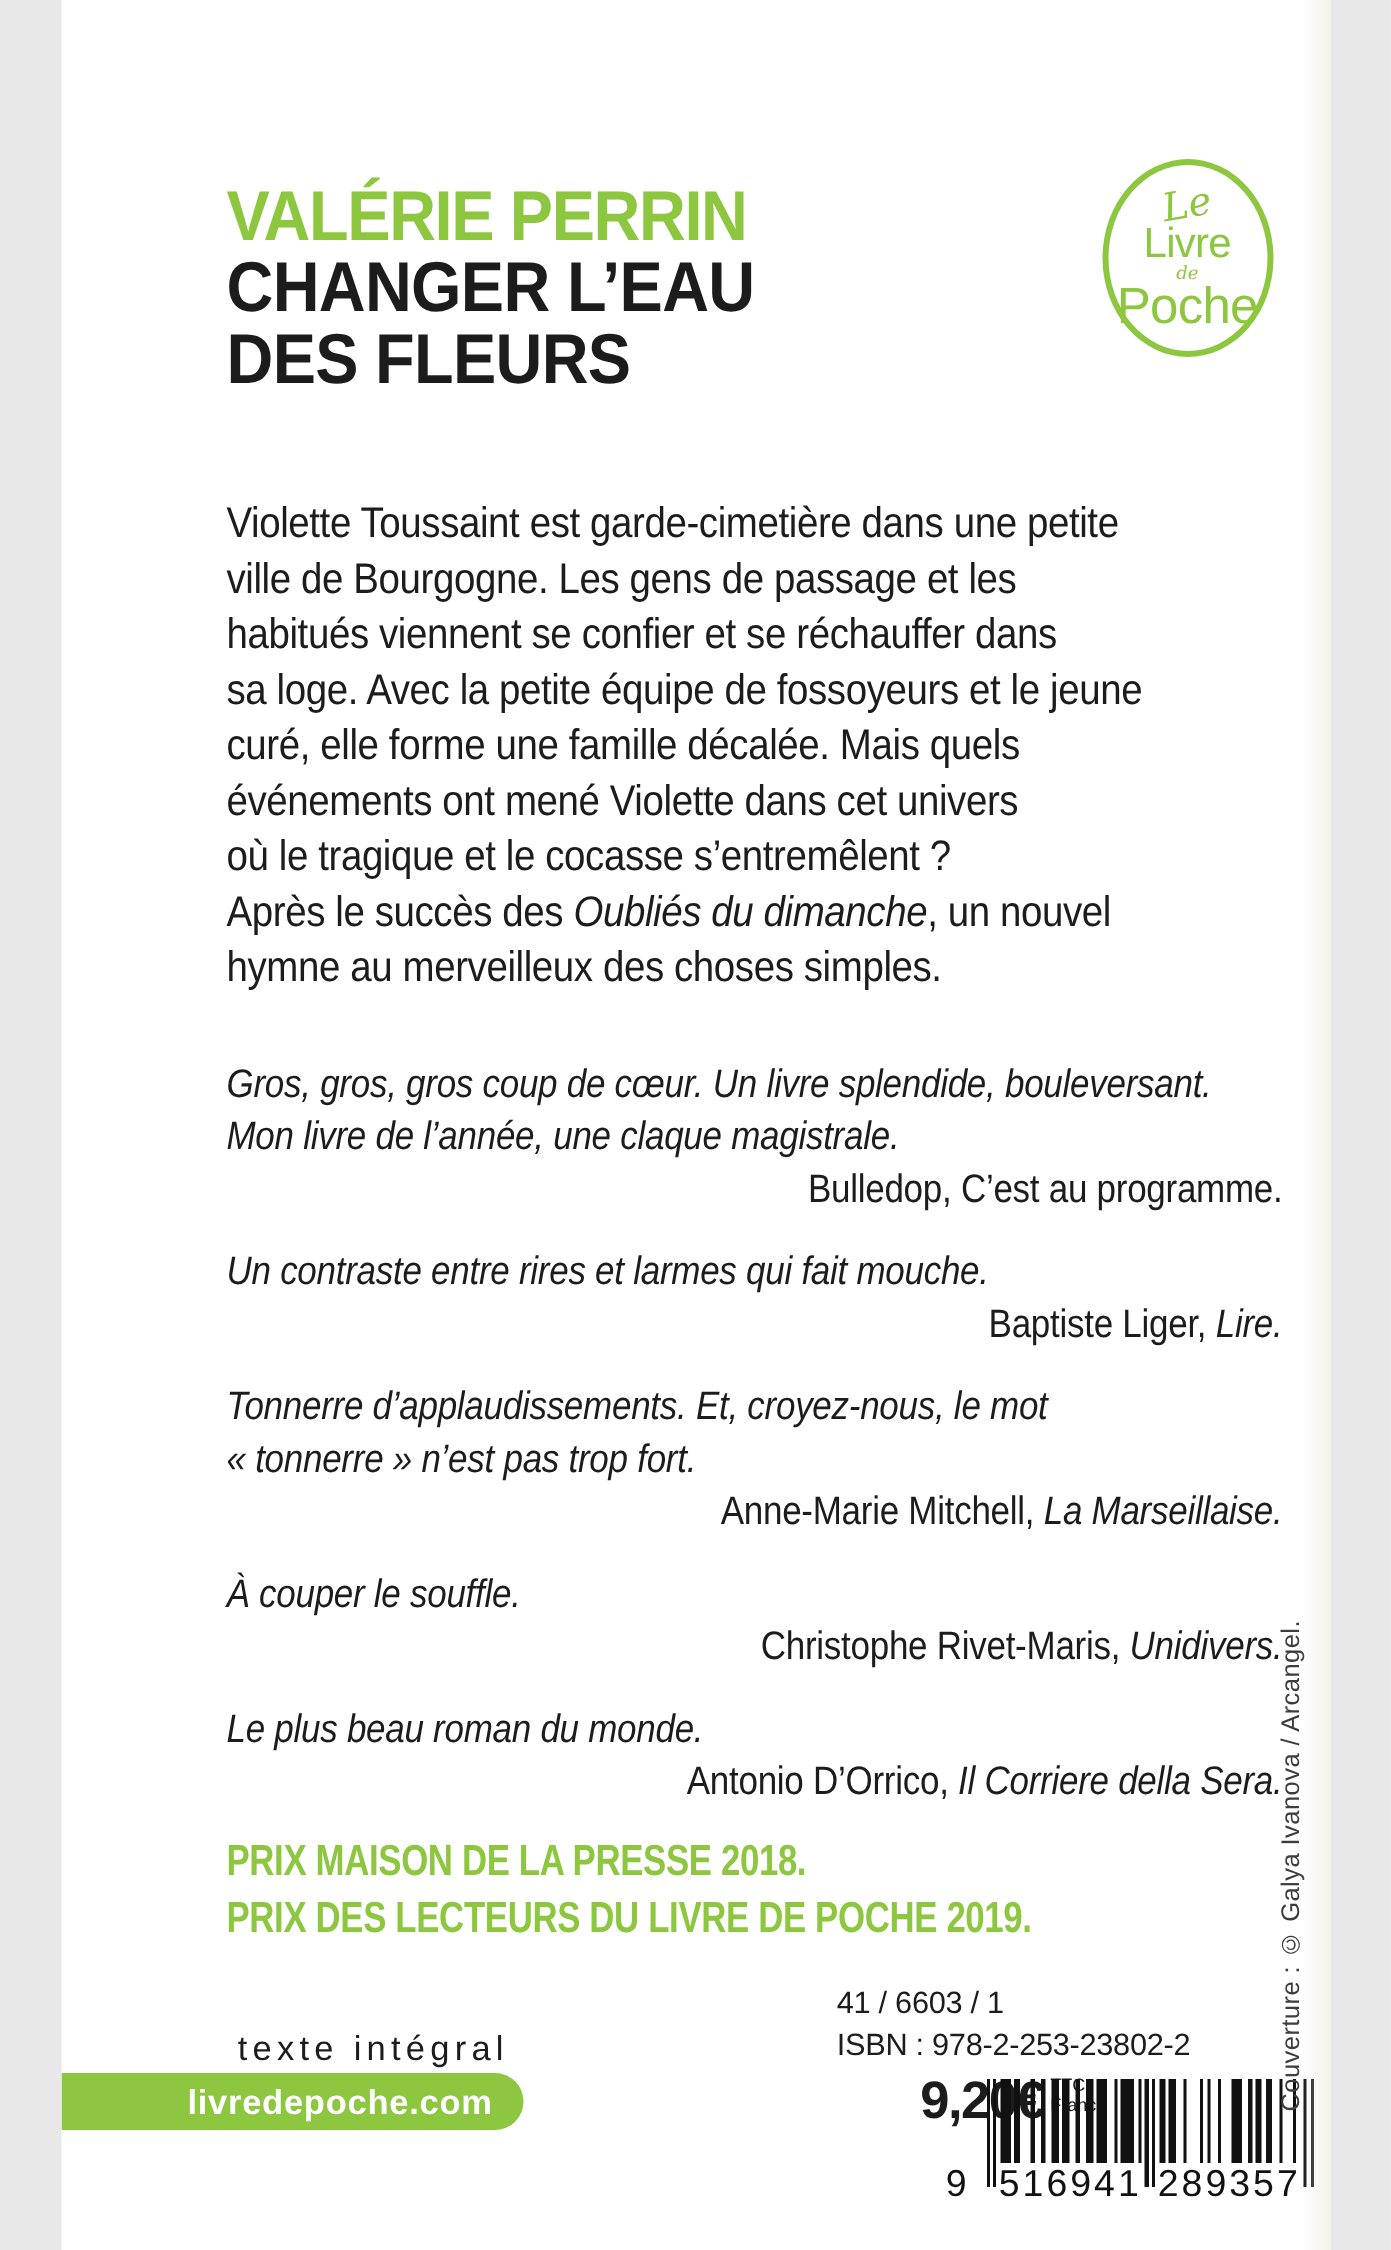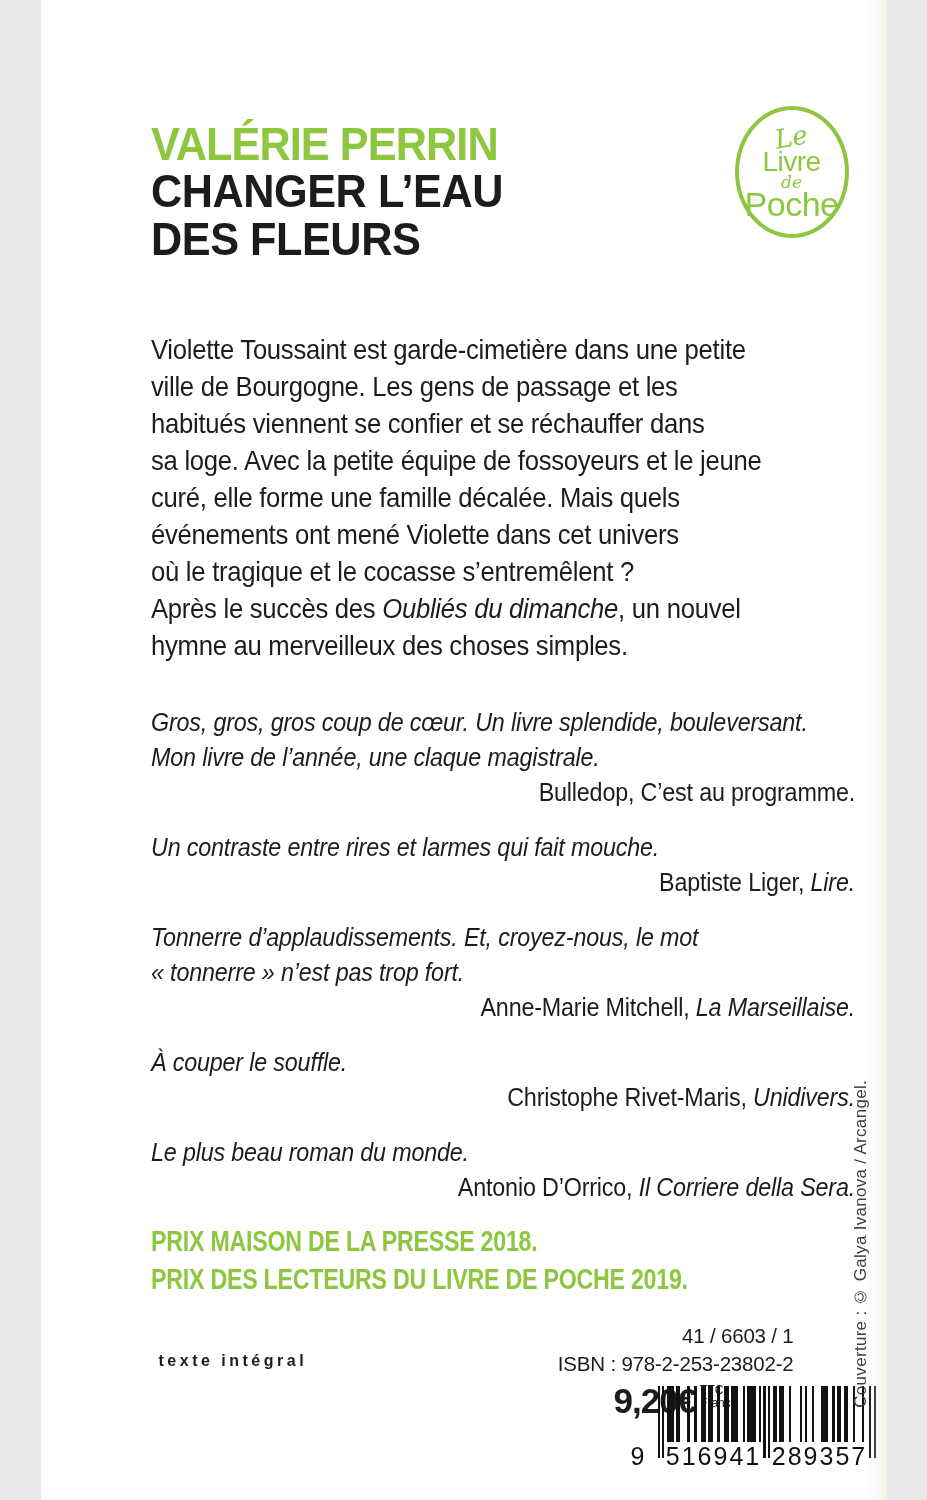--- a/index.html
+++ b/index.html
@@ -25,21 +25,21 @@
     transform:scaleX(.92);transform-origin:left top;}
 
   
   .logo{position:absolute;left:694px;top:106px;width:114px;height:132px;
     border:4px solid var(--green);border-radius:50%;box-sizing:border-box;
     display:flex;flex-direction:column;align-items:center;justify-content:center;
     color:var(--green);text-align:center;}
   .logo .le{font-family:"DejaVu Serif",serif;font-style:italic;font-size:26px;
     line-height:22px;transform:rotate(-10deg);}
   .logo .livre{font-size:28px;line-height:27px;letter-spacing:-.5px;}
-  .logo .de{font-family:"DejaVu Serif",serif;font-style:italic;font-size:17px;line-height:15px;}
+  .logo .de{font-family:"DejaVu Serif",serif;font-style:italic;font-size:12px;line-height:15px;}
   .logo .poche{font-size:34px;line-height:28px;letter-spacing:-.5px;}
 
   
   .synopsis{position:absolute;left:110px;top:331px;font-size:28.5px;line-height:37px;
     letter-spacing:-.3px;white-space:nowrap;transform:scaleX(.9);transform-origin:left top;}
   .synopsis .it{font-style:italic;}
 
   
   .quotes{position:absolute;left:110px;top:705px;width:800px;font-size:26.5px;
     line-height:35px;font-style:italic;letter-spacing:-.2px;white-space:nowrap;
@@ -47,37 +47,37 @@
   .quote{margin-bottom:20px;}
   .q-attr{text-align:right;font-style:normal;}
   .a-source{font-style:italic;}
 
   
   .prizes{position:absolute;left:110px;top:1222px;font-size:29px;font-weight:bold;
     line-height:38px;color:var(--green);letter-spacing:-.3px;white-space:nowrap;
     transform:scaleX(.8);transform-origin:left top;}
 
   
-  .texte-integral{position:absolute;left:118px;top:1352px;font-size:16px;
-    font-weight:bold;letter-spacing:3.5px;}
+  .texte-integral{position:absolute;left:118px;top:1352px;font-size:23px;
+    font-weight:normal;letter-spacing:3.5px;}
   .band{position:absolute;left:0;top:1382px;width:308px;height:38px;
     background:var(--green);border-radius:0 19px 19px 0;box-sizing:border-box;
     display:flex;align-items:center;justify-content:flex-end;padding-right:20px;
     color:#fff;font-weight:bold;font-size:23px;letter-spacing:.5px;}
 
   
   .price{position:absolute;left:573px;top:1381px;font-size:35px;font-weight:bold;
     letter-spacing:-1px;white-space:nowrap;}
   .price .sup{display:inline-block;vertical-align:top;margin-left:4px;
     font-size:12px;font-weight:normal;line-height:12.5px;letter-spacing:0;
     text-align:left;padding-top:3px;}
   .price .sup span{display:block;}
 
   
-  .codes{position:absolute;right:93px;top:1322px;text-align:right;
+  .codes{position:absolute;right:93px;top:1322px;text-align:left;
     font-size:20.5px;line-height:28px;letter-spacing:-.2px;margin-left:10px;}
   .barcode{position:absolute;left:617px;top:1386px;width:219px;height:84px;}
   #bars{position:relative;width:219px;height:74px;}
   #bars .bar{position:absolute;top:0;background:#111;}
   .bc-digits span{position:absolute;font-size:25px;letter-spacing:2px;color:#111;}
   .bc-first{left:-27px;top:56px;letter-spacing:0;}
   .bc-g1{left:8px;top:56px;width:96px;text-align:center;}
   .bc-g2{left:114px;top:56px;width:96px;text-align:center;}
 
   
@@ -143,20 +143,23 @@
     </div>
   </div>
 
   <div class="prizes">
     <div>PRIX MAISON DE LA PRESSE 2018.</div>
     <div>PRIX DES LECTEURS DU LIVRE DE POCHE 2019.</div>
   </div>
 
   <div class="texte-integral">texte intégral</div>
 
+  <div class="band">
+    <span>livredepoche.com</span>
+  </div>
 
   <div class="price"><span>9,20€</span><span class="sup"><span>TTC</span><span>France</span></span></div>
 
   <div class="codes">
     <div>41 / 6603 / 1</div>
     <div>ISBN : 978-2-253-23802-2</div>
   </div>
 
   <div class="barcode">
     <div id="bars">

